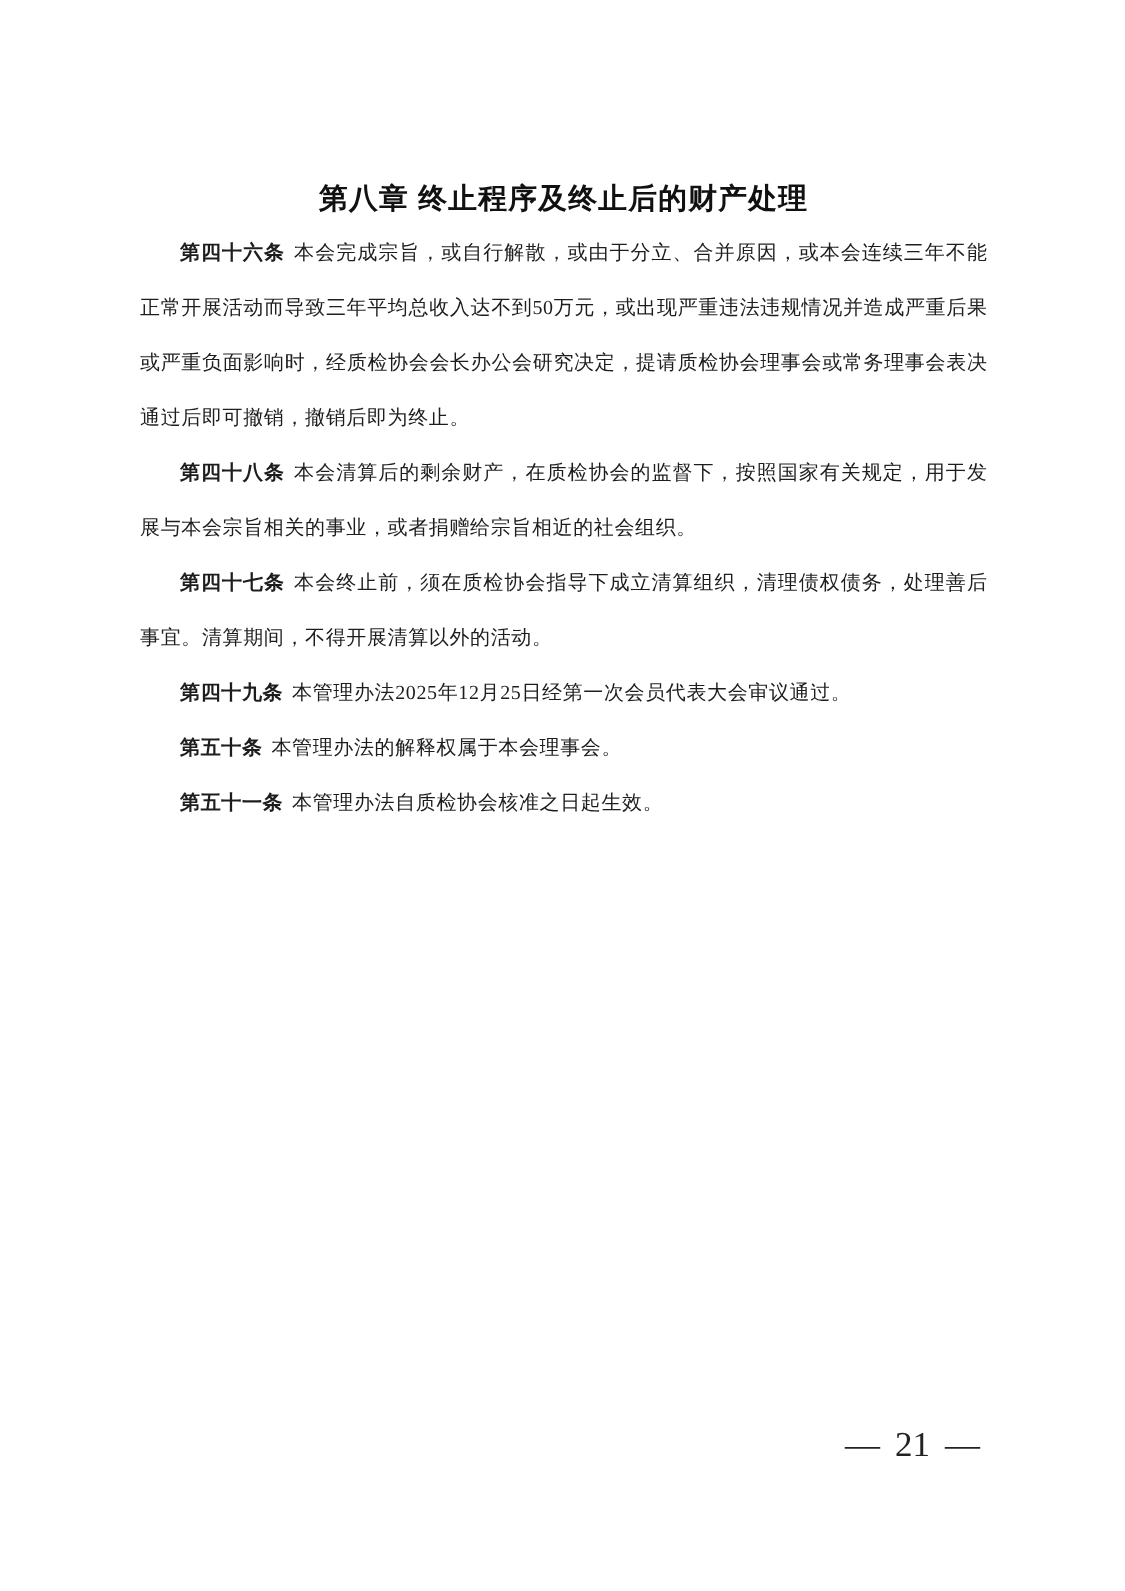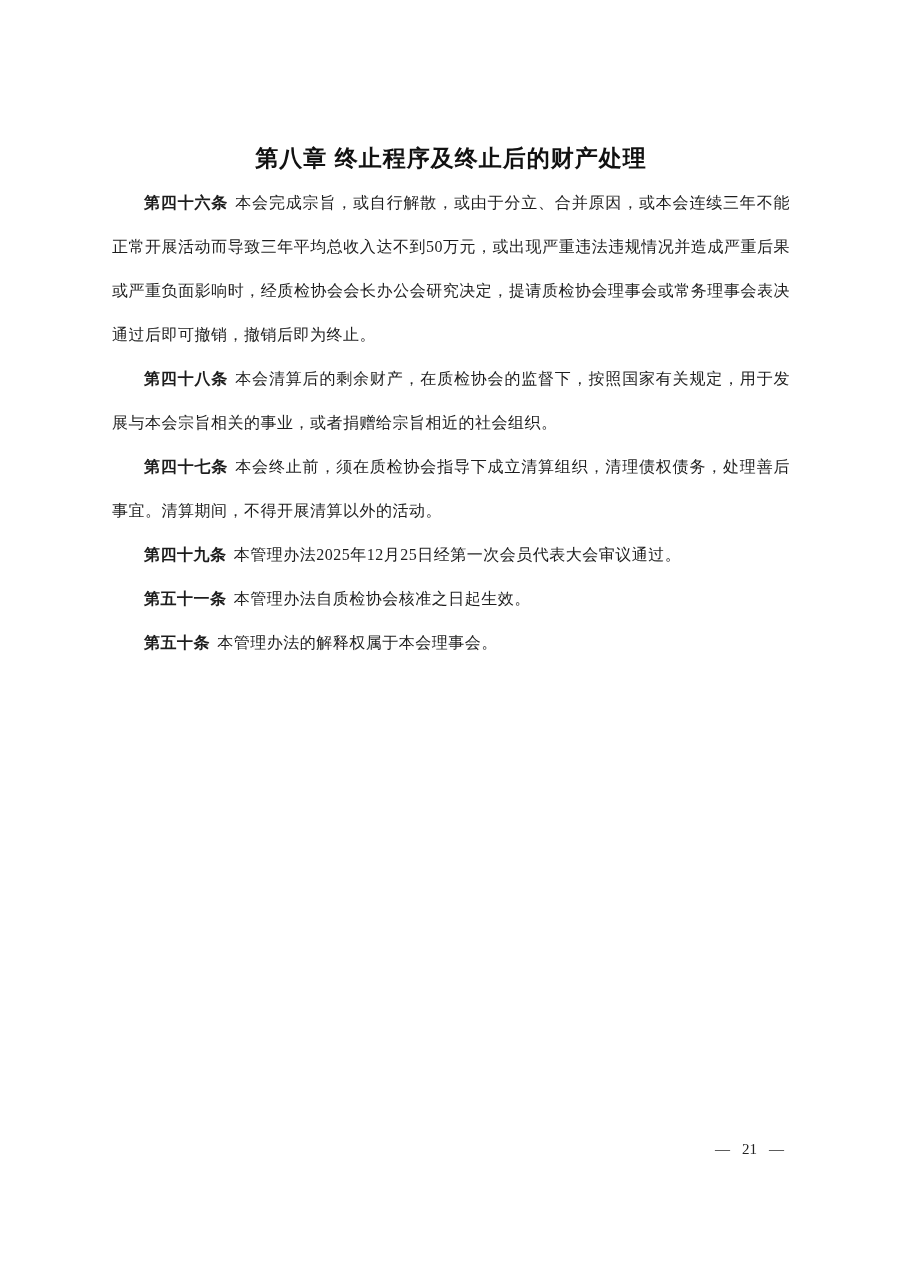--- a/index.html
+++ b/index.html
@@ -35,21 +35,21 @@
     letter-spacing: 0.5px;
   }
   .article-label {
     font-weight: bold;
     margin-right: 0.45em;
   }
   .page-number {
     position: absolute;
     top: 1141px;
     right: 112px;
-    font-size: 15px;
+    font-size: 28px;
     color: #222222;
     white-space: nowrap;
   }
   .page-number .dash { margin: 0 4px; }
   .page-number .num { margin: 0 8px; }
 </style>
 </head>
 <body>
 
 <div class="page">
@@ -59,20 +59,20 @@
 
     <p class="para"><span class="article-label">第四十六条</span><span>本会完成宗旨，或自行解散，或由于分立、合并原因，或本会连续三年不能正常开展活动而导致三年平均总收入达不到50万元，或出现严重违法违规情况并造成严重后果或严重负面影响时，经质检协会会长办公会研究决定，提请质检协会理事会或常务理事会表决通过后即可撤销，撤销后即为终止。</span></p>
 
     <p class="para"><span class="article-label">第四十八条</span><span>本会清算后的剩余财产，在质检协会的监督下，按照国家有关规定，用于发展与本会宗旨相关的事业，或者捐赠给宗旨相近的社会组织。</span></p>
 
     <p class="para"><span class="article-label">第四十七条</span><span>本会终止前，须在质检协会指导下成立清算组织，清理债权债务，处理善后事宜。清算期间，不得开展清算以外的活动。</span></p>
 
 
     <p class="para"><span class="article-label">第四十九条</span><span>本管理办法2025年12月25日经第一次会员代表大会审议通过。</span></p>
 
+    <p class="para"><span class="article-label">第五十条</span><span>本管理办法的解释权属于本会理事会。</span></p>
+
     <p class="para"><span class="article-label">第五十一条</span><span>本管理办法自质检协会核准之日起生效。</span></p>
-
-    <p class="para"><span class="article-label">第五十条</span><span>本管理办法的解释权属于本会理事会。</span></p>
 
   </div>
 
   <div class="page-number"><span class="dash">—</span><span class="num">21</span><span class="dash">—</span></div>
 </div>
 
 </body></html>

